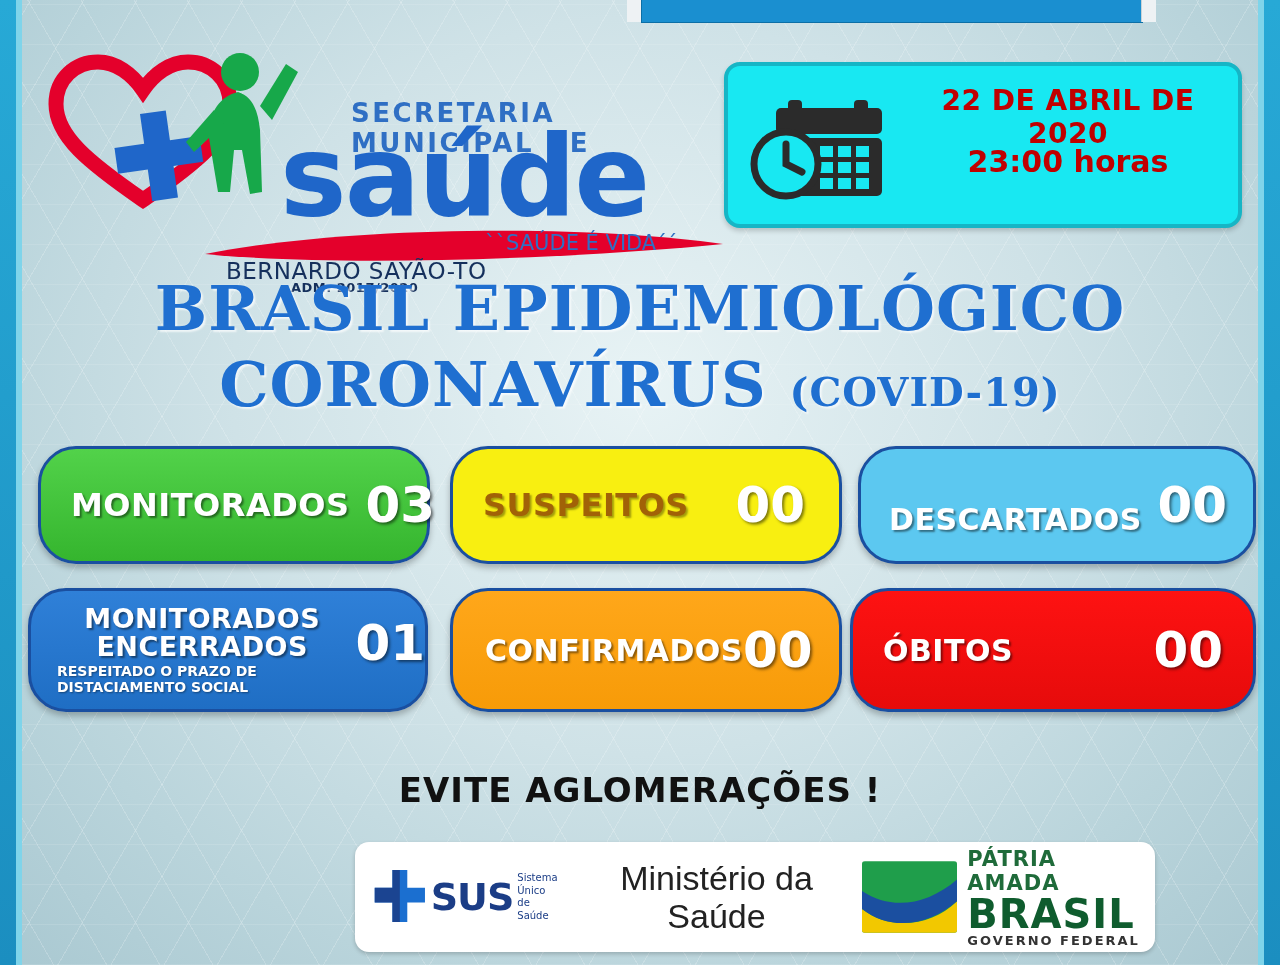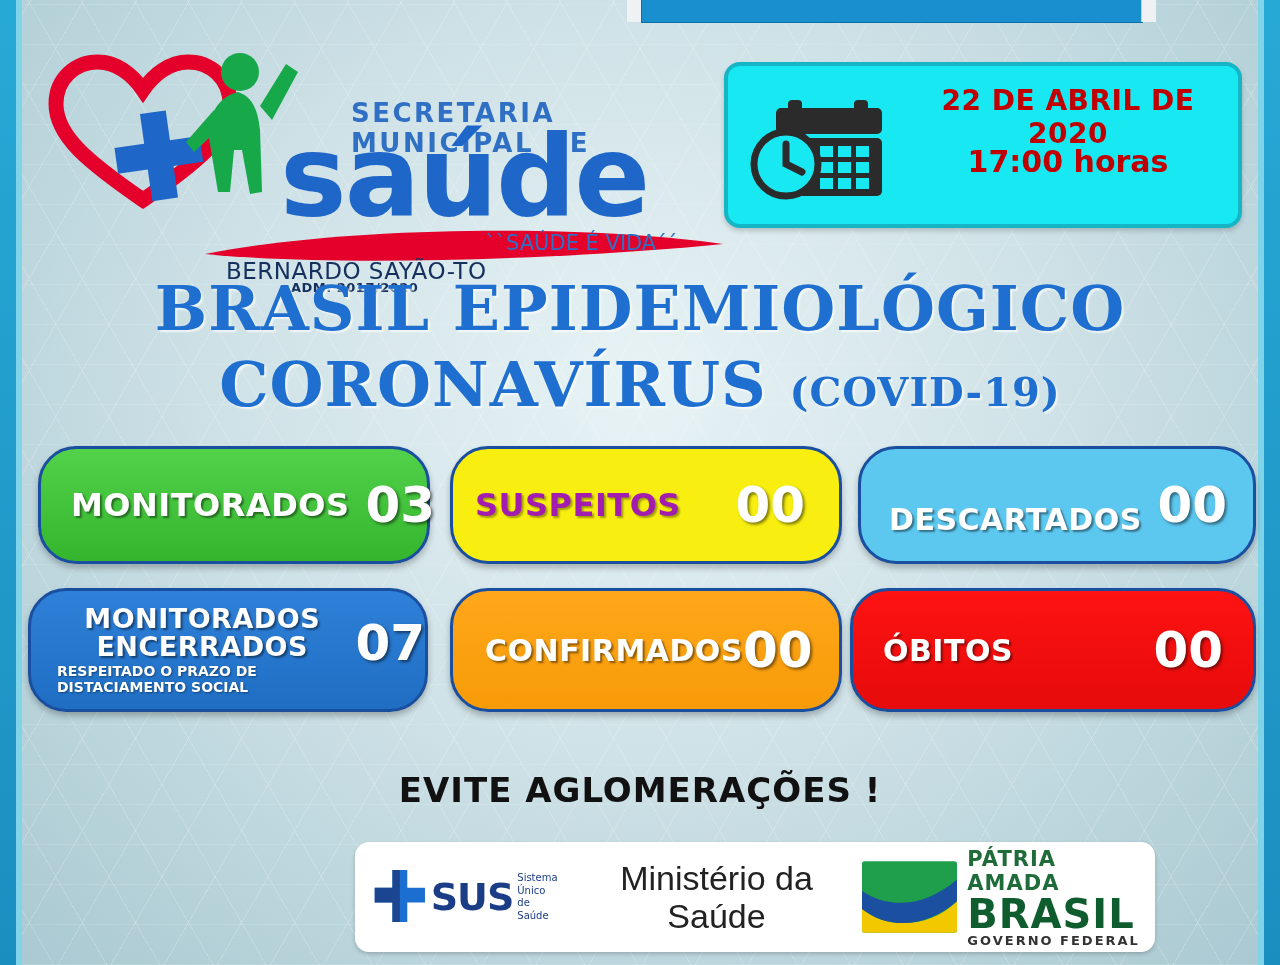--- a/index.html
+++ b/index.html
@@ -123,21 +123,21 @@
     font-family:"DejaVu Sans", sans-serif;font-weight:bold;color:#ffffff;
     text-shadow:2px 2px 3px rgba(0,0,0,.5);
     font-size:50px;
   }
   
   #card-monitorados{left:38px;top:446px;width:378px;height:112px;background:linear-gradient(180deg,#52d24a,#35b52e);}
   #card-monitorados .label{font-size:32px;margin-left:22px;}
   #card-monitorados .value{margin-left:16px;}
 
   #card-suspeitos{left:450px;top:446px;width:378px;height:112px;background:#f8ef11;border-color:#1a4fa0;}
-  #card-suspeitos .label{font-size:32px;margin-left:14px;color:#a21caf;text-shadow:2px 2px 2px rgba(0,0,0,.35);}
+  #card-suspeitos .label{font-size:32px;margin-left:22px;color:#a16207;text-shadow:2px 2px 2px rgba(0,0,0,.35);}
   #card-suspeitos .value{margin-left:auto;margin-right:34px;}
 
   #card-descartados{left:858px;top:446px;width:384px;height:112px;background:#5cc8f0;}
   #card-descartados .label{font-size:30px;margin-left:20px;margin-top:28px;}
   #card-descartados .value{margin-left:auto;margin-right:26px;}
 
   
   #card-encerrados{left:28px;top:588px;width:386px;height:118px;background:linear-gradient(180deg,#2f80d8,#1f6ec4);}
   #card-encerrados .stack{margin-left:18px;display:flex;flex-direction:column;line-height:1.05;}
   #card-encerrados .l1{font-size:27px;text-align:center;}
@@ -245,21 +245,21 @@
           <rect x="88" y="74" width="13" height="11"></rect>
         <rect x="106" y="74" width="13" height="11"></rect>
         <rect x="70" y="90" width="13" height="11"></rect>
           <rect x="88" y="90" width="13" height="11"></rect>
         <rect x="106" y="90" width="13" height="11"></rect>
       </g>
       <circle cx="36" cy="76" r="32" fill="#18e8f2" stroke="#2b2b2b" stroke-width="7"></circle>
       <path d="M36 56 L36 76 L52 84" stroke="#2b2b2b" stroke-width="7" fill="none" stroke-linecap="round"></path>
     </svg>
     <div class="date-text">22 DE ABRIL DE 2020</div>
-    <div class="time-text">17:00 horas</div>
+    <div class="time-text">23:00 horas</div>
   </div>
 
   <div class="title1">BRASIL EPIDEMIOLÓGICO</div>
   <div class="title2">
     <span>CORONAVÍRUS</span>
     <span class="small">(COVID-19)</span>
   </div>
 
   <div class="card" id="card-monitorados">
     <span class="label">MONITORADOS</span>
@@ -275,21 +275,21 @@
     <span class="label">DESCARTADOS</span>
     <span class="value">00</span>
   </div>
 
   <div class="card" id="card-encerrados">
     <span class="stack">
       <span class="label l1">MONITORADOS</span>
       <span class="label l2">ENCERRADOS</span>
       <span class="note">RESPEITADO O PRAZO DE DISTACIAMENTO SOCIAL</span>
     </span>
-    <span class="value">07</span>
+    <span class="value">01</span>
   </div>
 
   <div class="card" id="card-confirmados">
     <span class="label">CONFIRMADOS</span>
     <span class="value">00</span>
   </div>
 
   <div class="card" id="card-obitos">
     <span class="label">ÓBITOS</span>
     <span class="value">00</span>

